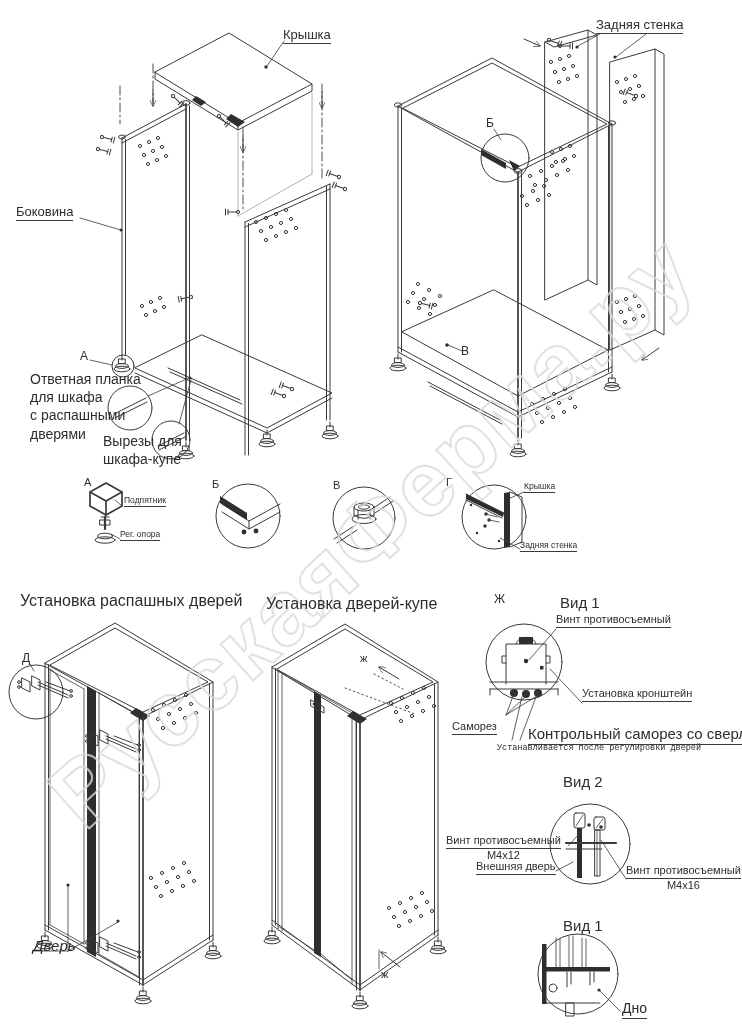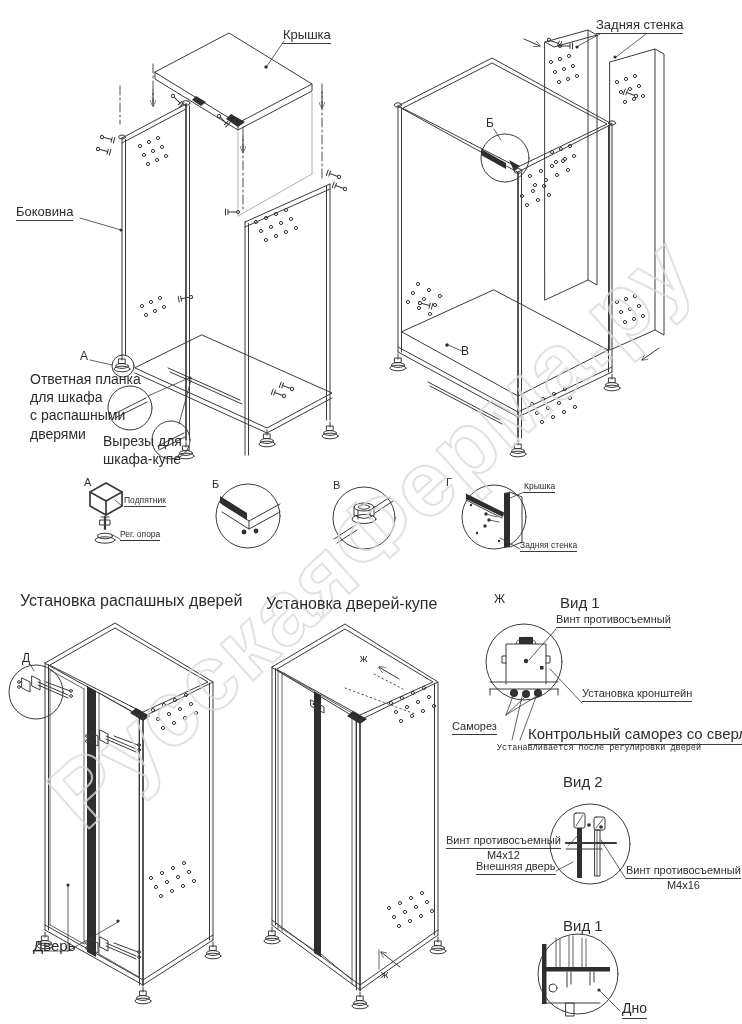--- a/index.html
+++ b/index.html
@@ -655,21 +655,21 @@
 <div class="lb f11" style="left:212px;top:478px;">Б</div>
 <div class="lb f11" style="left:333px;top:479px;">В</div>
 <div class="lb f11" style="left:446px;top:476px;">Г</div>
 <div class="lb f85 ul" style="left:524px;top:481px;">Крышка</div>
 <div class="lb f85 ul" style="left:520px;top:540px;">Задняя стенка</div>
 
 <div class="lb f16" style="left:20px;top:592px;">Установка распашных дверей</div>
 <div class="lb f16" style="left:266px;top:595px;">Установка дверей-купе</div>
 
 <div class="lb f12" style="left:22px;top:651px;">Д</div>
-<div class="lb f10" style="left:33px;top:937px;">Дверь</div>
+<div class="lb f10" style="left:33px;top:937px;font-style:italic;">Дверь</div>
 
 <div class="lb f11" style="left:360px;top:652px;">ж</div>
 <div class="lb f11" style="left:381px;top:968px;">ж</div>
 
 <div class="lb f12" style="left:494px;top:592px;">Ж</div>
 <div class="lb f10" style="left:560px;top:594px;">Вид 1</div>
 <div class="lb f11 ul" style="left:556px;top:613px;">Винт противосъемный</div>
 <div class="lb f11 ul" style="left:582px;top:687px;">Установка кронштейн</div>
 <div class="lb f11 ul" style="left:452px;top:699px;margin-top:21px;">Саморез</div>
 <div class="lb f10 ul" style="left:504px;top:725px;margin-left:24px;">Контрольный саморез со сверлом</div>

